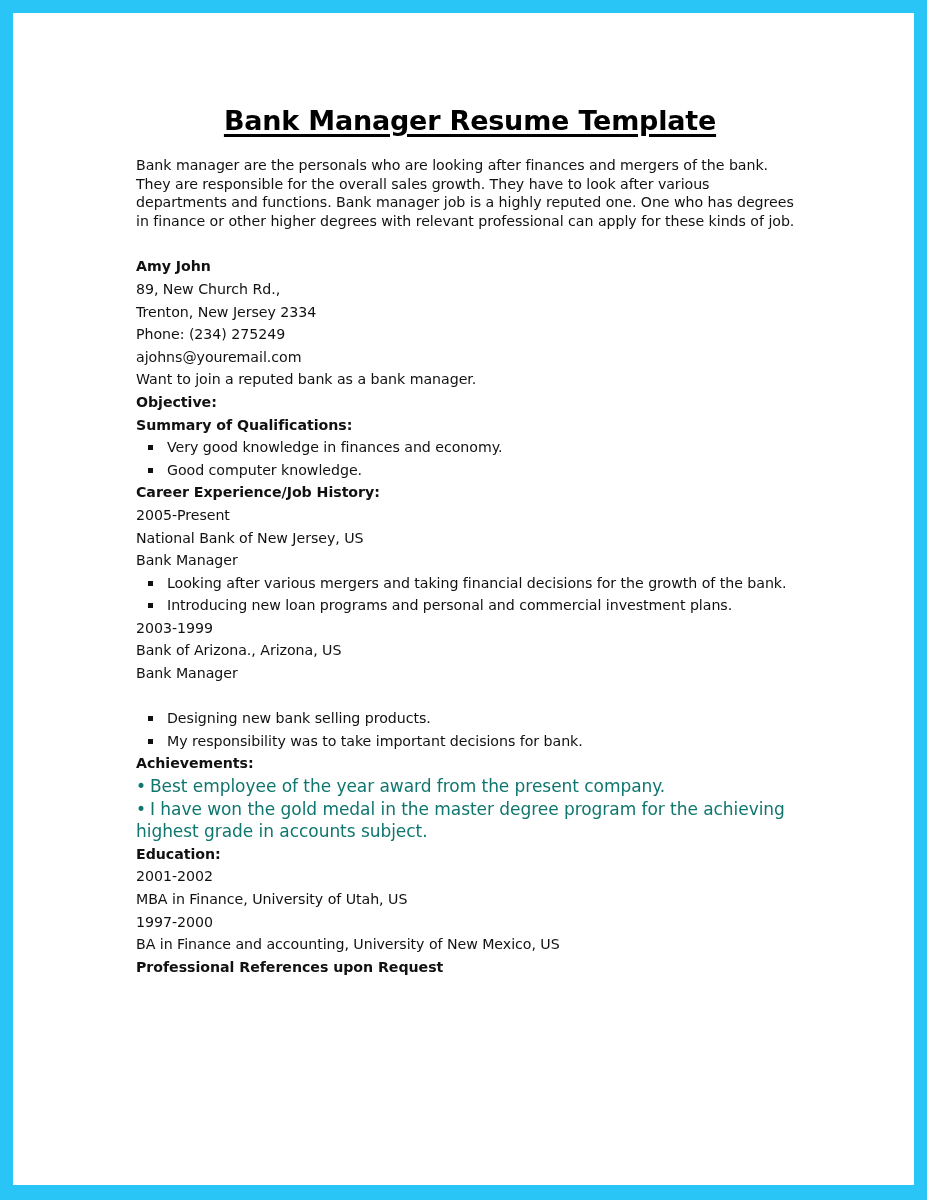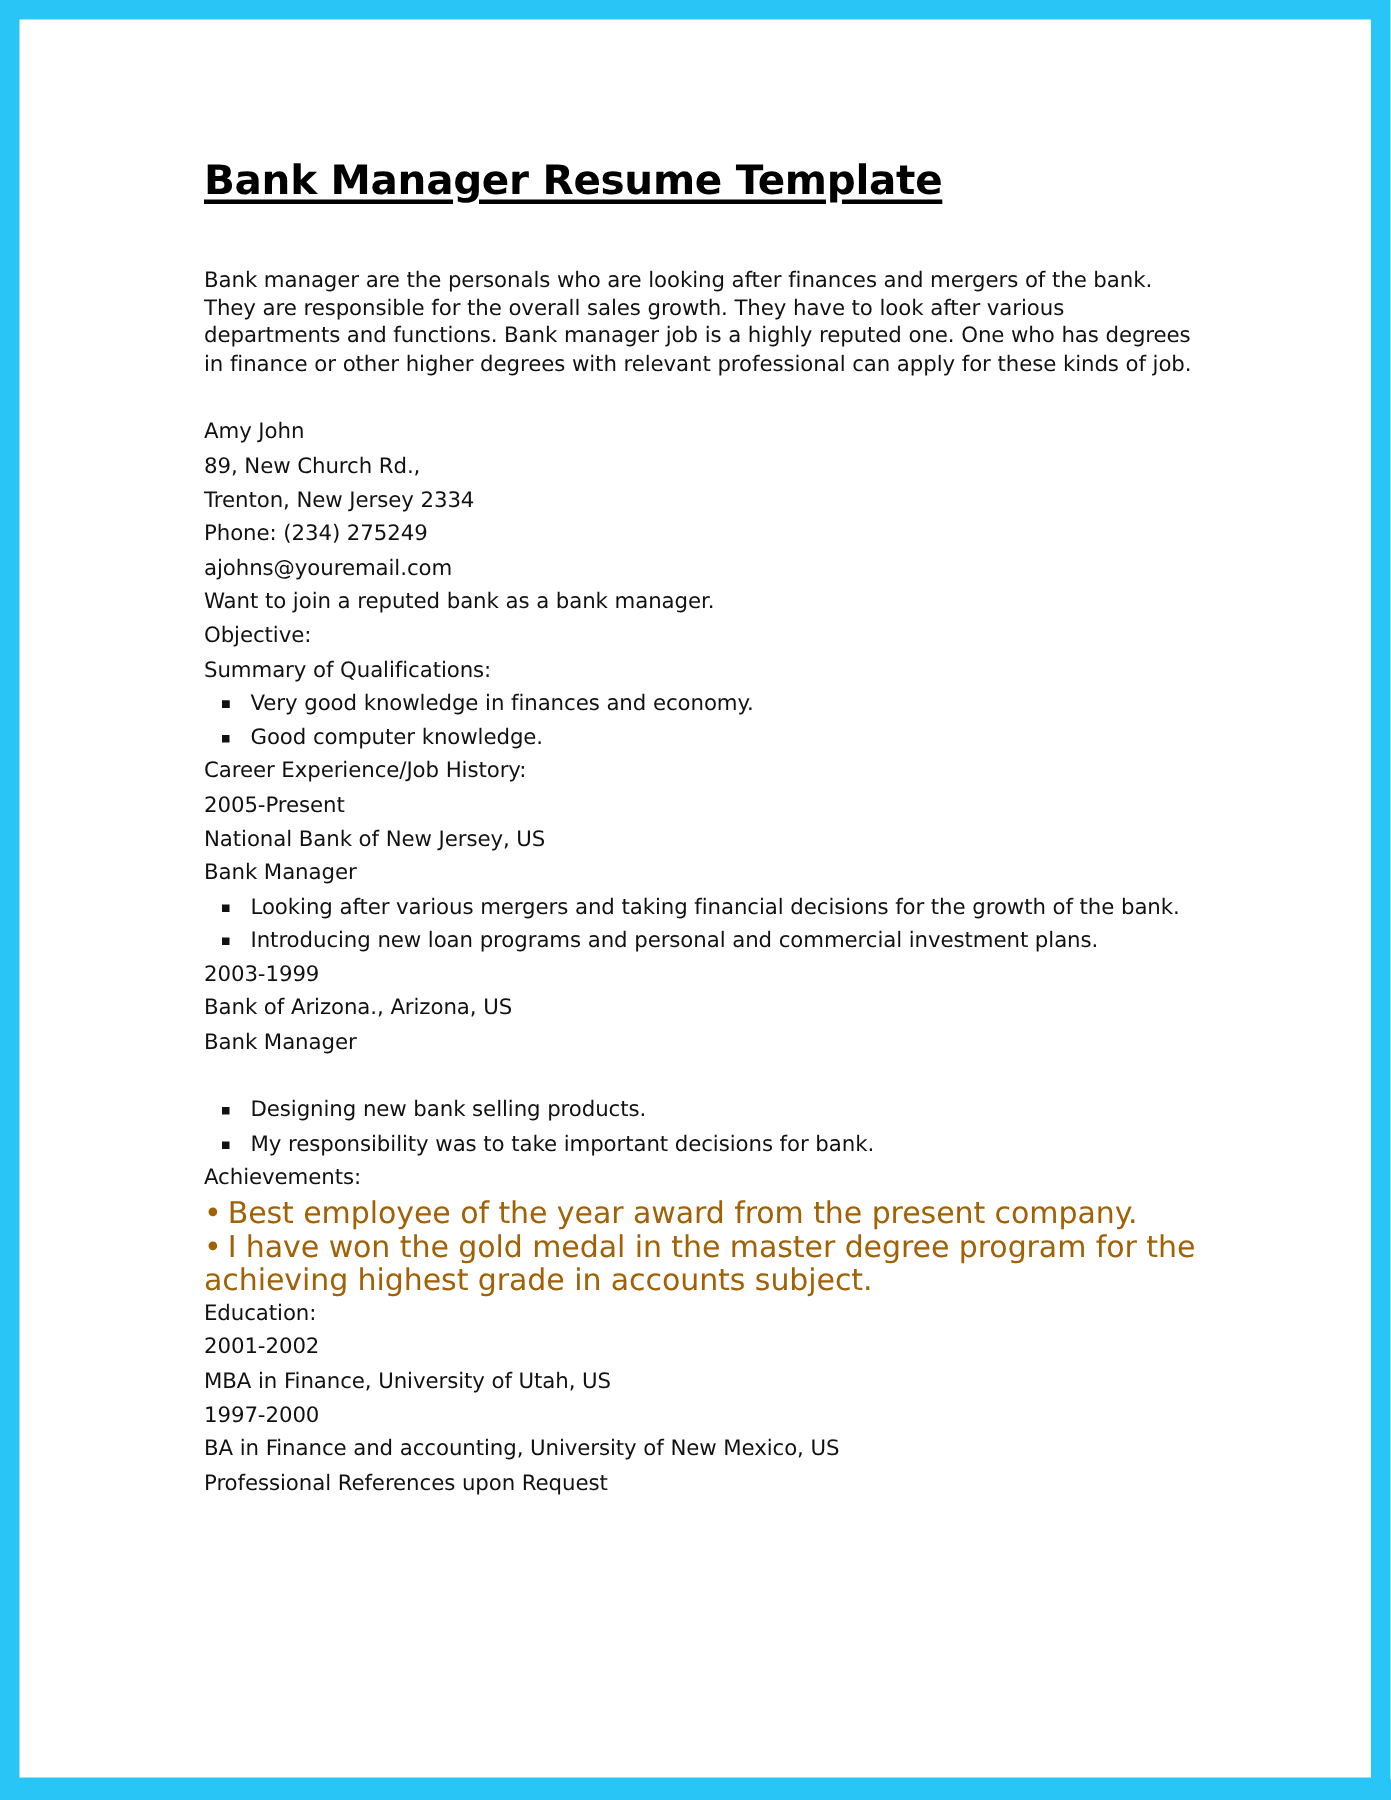--- a/index.html
+++ b/index.html
@@ -26,25 +26,26 @@
 
   .doc-body {
     position: absolute;
     left: 123px;
     top: 92px;
     width: 668px;
   }
 
   
   .doc-title {
+    text-align: center;
     font-size: 27px;
     font-weight: bold;
     color: #000;
     letter-spacing: -0.2px;
-    margin-bottom: 42px;
+    margin-bottom: 20px;
   }
   .doc-title .u {
     text-decoration: underline;
     text-underline-offset: 4px;
     text-decoration-thickness: 2.5px;
   }
 
   
   .intro {
     font-size: 14.2px;
@@ -55,21 +56,21 @@
   }
 
   
   .line {
     font-size: 14.2px;
     line-height: 22.6px;
     color: #111;
     letter-spacing: -0.05px;
     white-space: pre-wrap;
   }
-  .line.bold { font-weight: normal; }
+  .line.bold { font-weight: bold; }
   .line.spacer { height: 22.6px; }
 
   
   .sq-item {
     position: relative;
     padding-left: 31px;
     font-size: 14.2px;
     line-height: 22.6px;
     color: #111;
     letter-spacing: -0.05px;
@@ -78,23 +79,23 @@
     position: absolute;
     left: 12px;
     top: 9px;
     width: 5px;
     height: 5px;
     background: #111;
   }
 
   
   .dot-item {
-    font-size: 20px;
+    font-size: 17px;
     line-height: 22.6px;
-    color: #a16207;
+    color: #0f766e;
     letter-spacing: -0.05px;
   }
   .dot-item .dot-marker { margin-right: 4px; }
 
   .section { margin: 0; }
 </style>
 </head>
 <body>
 
 <div class="page-frame">

